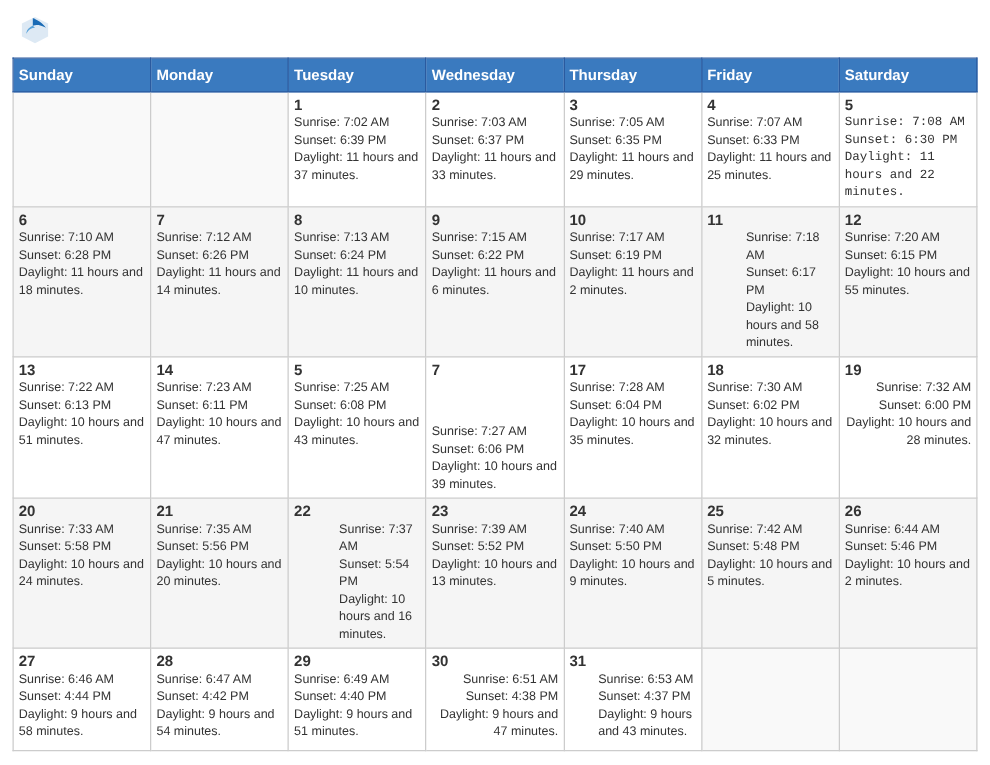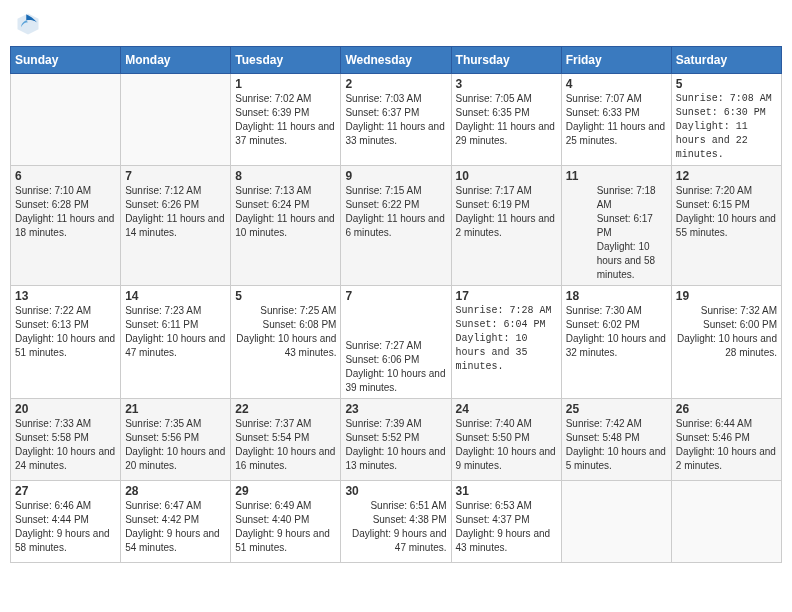--- a/index.html
+++ b/index.html
@@ -218,33 +218,33 @@
 Daylight: 10 hours and 51 minutes.</div>
         </td>
         <td>
           <span class="day-number">14</span>
           <div class="day-info" style="white-space: pre-line;">Sunrise: 7:23 AM
 Sunset: 6:11 PM
 Daylight: 10 hours and 47 minutes.</div>
         </td>
         <td>
           <span class="day-number">5</span>
-          <div class="day-info" style="white-space: pre-line; text-align: right;">Sunrise: 7:25 AM
+          <div class="day-info" style="white-space: pre-line;">Sunrise: 7:25 AM
 Sunset: 6:08 PM
 Daylight: 10 hours and 43 minutes.</div>
         </td>
         <td>
           <span class="day-number">7</span>
           <div class="day-info" style="white-space: pre-line; margin-top: 36px;">Sunrise: 7:27 AM
 Sunset: 6:06 PM
 Daylight: 10 hours and 39 minutes.</div>
         </td>
         <td>
           <span class="day-number">17</span>
-          <div class="day-info" style="white-space: pre-line; font-family: Liberation Mono, monospace;">Sunrise: 7:28 AM
+          <div class="day-info" style="white-space: pre-line;">Sunrise: 7:28 AM
 Sunset: 6:04 PM
 Daylight: 10 hours and 35 minutes.</div>
         </td>
         <td>
           <span class="day-number">18</span>
           <div class="day-info" style="white-space: pre-line;">Sunrise: 7:30 AM
 Sunset: 6:02 PM
 Daylight: 10 hours and 32 minutes.</div>
         </td>
         <td>
@@ -262,21 +262,21 @@
 Daylight: 10 hours and 24 minutes.</div>
         </td>
         <td>
           <span class="day-number">21</span>
           <div class="day-info" style="white-space: pre-line;">Sunrise: 7:35 AM
 Sunset: 5:56 PM
 Daylight: 10 hours and 20 minutes.</div>
         </td>
         <td>
           <span class="day-number">22</span>
-          <div class="day-info" style="white-space: pre-line;">Sunrise: 7:37 AM
+          <div class="day-info" style="white-space: pre-line; margin-left: 36px;">Sunrise: 7:37 AM
 Sunset: 5:54 PM
 Daylight: 10 hours and 16 minutes.</div>
         </td>
         <td>
           <span class="day-number">23</span>
           <div class="day-info" style="white-space: pre-line;">Sunrise: 7:39 AM
 Sunset: 5:52 PM
 Daylight: 10 hours and 13 minutes.</div>
         </td>
         <td>
@@ -318,21 +318,21 @@
 Daylight: 9 hours and 51 minutes.</div>
         </td>
         <td>
           <span class="day-number">30</span>
           <div class="day-info" style="white-space: pre-line; text-align: right;">Sunrise: 6:51 AM
 Sunset: 4:38 PM
 Daylight: 9 hours and 47 minutes.</div>
         </td>
         <td>
           <span class="day-number">31</span>
-          <div class="day-info" style="white-space: pre-line;">Sunrise: 6:53 AM
+          <div class="day-info" style="white-space: pre-line; margin-left: 23px;">Sunrise: 6:53 AM
 Sunset: 4:37 PM
 Daylight: 9 hours and 43 minutes.</div>
         </td>
         <td class="empty-cell"></td>
         <td class="empty-cell"></td>
       </tr>
     </tbody>
 </table>
 
 </body></html>

